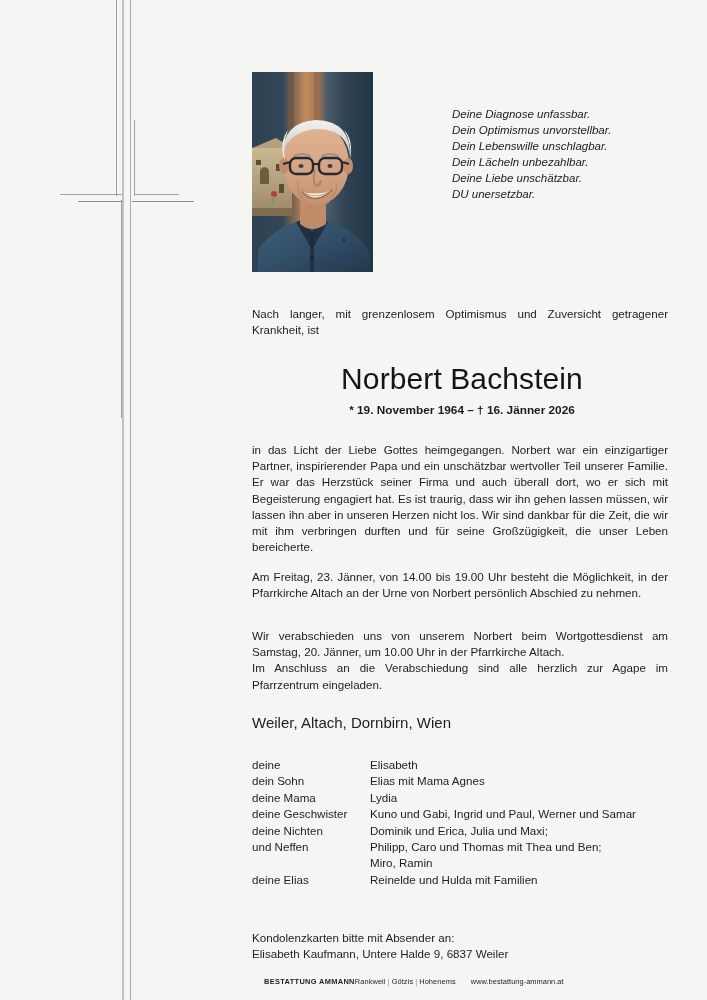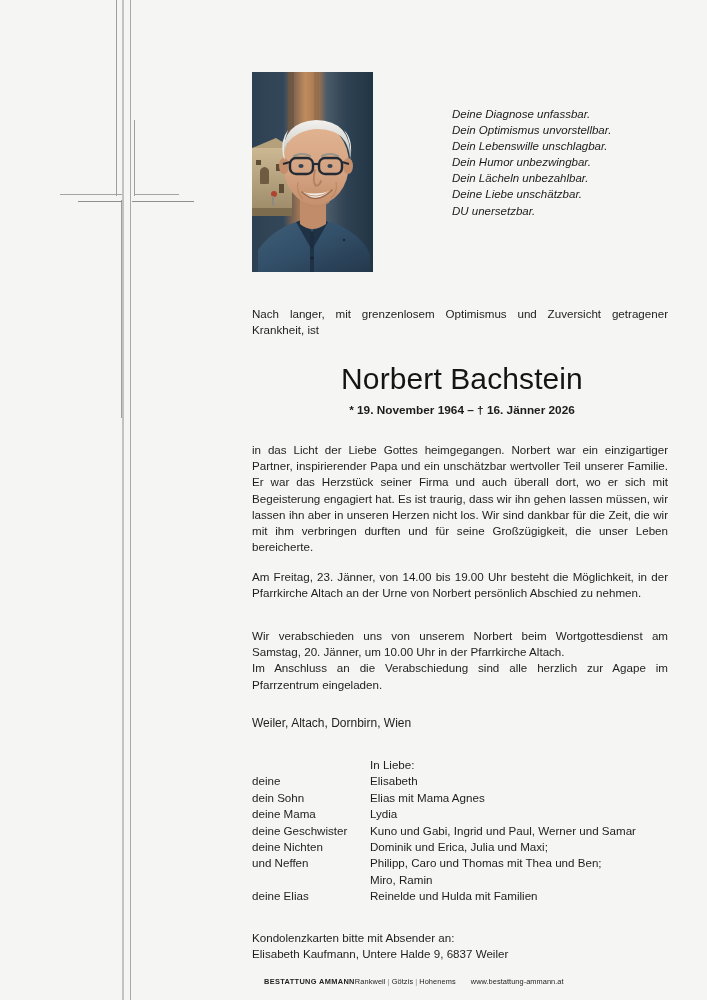--- a/index.html
+++ b/index.html
@@ -133,21 +133,21 @@
     position: absolute;
     left: 0;
     width: 416px;
     font-size: 11.6px;
     line-height: 16.2px;
     text-align: justify;
   }
   #para-main   { top: 442px; }
   #para-urne   { top: 569px; }
   #para-abschied { top: 628px; }
-  #places      { top: 715px; font-size: 12px; line-height: 16.2px; }
+  #places      { top: 715px; font-size: 15px; line-height: 16.2px; }
 
   
   #family-list {
     position: absolute;
     left: 0;
     top: 757px;
     width: 420px;
     font-size: 11.6px;
     line-height: 16.4px;
     border-collapse: collapse;
@@ -317,44 +317,39 @@
 
         <path d="M52 131 Q64 139 77 130" stroke="#c08a68" stroke-width="1.2" fill="none"></path>
       </svg>
     </div>
   </div>
 
   <div id="poem">
     <div>Deine Diagnose unfassbar.</div>
     <div>Dein Optimismus unvorstellbar.</div>
     <div>Dein Lebenswille unschlagbar.</div>
-    <div>Dein Humor unbezwingbar.</div>
     <div>Dein Lächeln unbezahlbar.</div>
     <div>Deine Liebe unschätzbar.</div>
     <div>DU unersetzbar.</div>
   </div>
 
   <div id="intro">Nach langer, mit grenzenlosem Optimismus und Zuversicht getragener Krankheit, ist</div>
 
   <div id="deceased-name">Norbert Bachstein</div>
   <div id="deceased-dates">* 19. November 1964  –  † 16. Jänner 2026</div>
 
   <div class="body-para" id="para-main">in das Licht der Liebe Gottes heimgegangen. Norbert war ein einzigartiger Partner, inspirierender Papa und ein unschätzbar wertvoller Teil unserer Familie. Er war das Herzstück seiner Firma und auch überall dort, wo er sich mit Begeisterung engagiert hat. Es ist traurig, dass wir ihn gehen lassen müssen, wir lassen ihn aber in unseren Herzen nicht los. Wir sind dankbar für die Zeit, die wir mit ihm verbringen durften und für seine Großzügigkeit, die unser Leben bereicherte.</div>
   <div class="body-para" id="para-urne">Am Freitag, 23. Jänner, von 14.00 bis 19.00 Uhr besteht die Möglichkeit, in der Pfarrkirche Altach an der Urne von Norbert persönlich Abschied zu nehmen.</div>
   <div class="body-para" id="para-abschied" style="white-space: pre-line;">Wir verabschieden uns von unserem Norbert beim Wortgottesdienst am Samstag, 20. Jänner, um 10.00 Uhr in der Pfarrkirche Altach.
 Im Anschluss an die Verabschiedung sind alle herzlich zur Agape im Pfarrzentrum eingeladen.</div>
 
   <div class="body-para" id="places">Weiler, Altach, Dornbirn, Wien</div>
 
   <table id="family-list">
     <tbody>
-      <tr>
-        <td class="rel"></td>
-        <td class="nm">In Liebe:</td>
-      </tr>
       <tr>
         <td class="rel">deine</td>
         <td class="nm">Elisabeth</td>
       </tr>
       <tr>
         <td class="rel">dein Sohn</td>
         <td class="nm">Elias mit Mama Agnes</td>
       </tr>
       <tr>
         <td class="rel">deine Mama</td>

